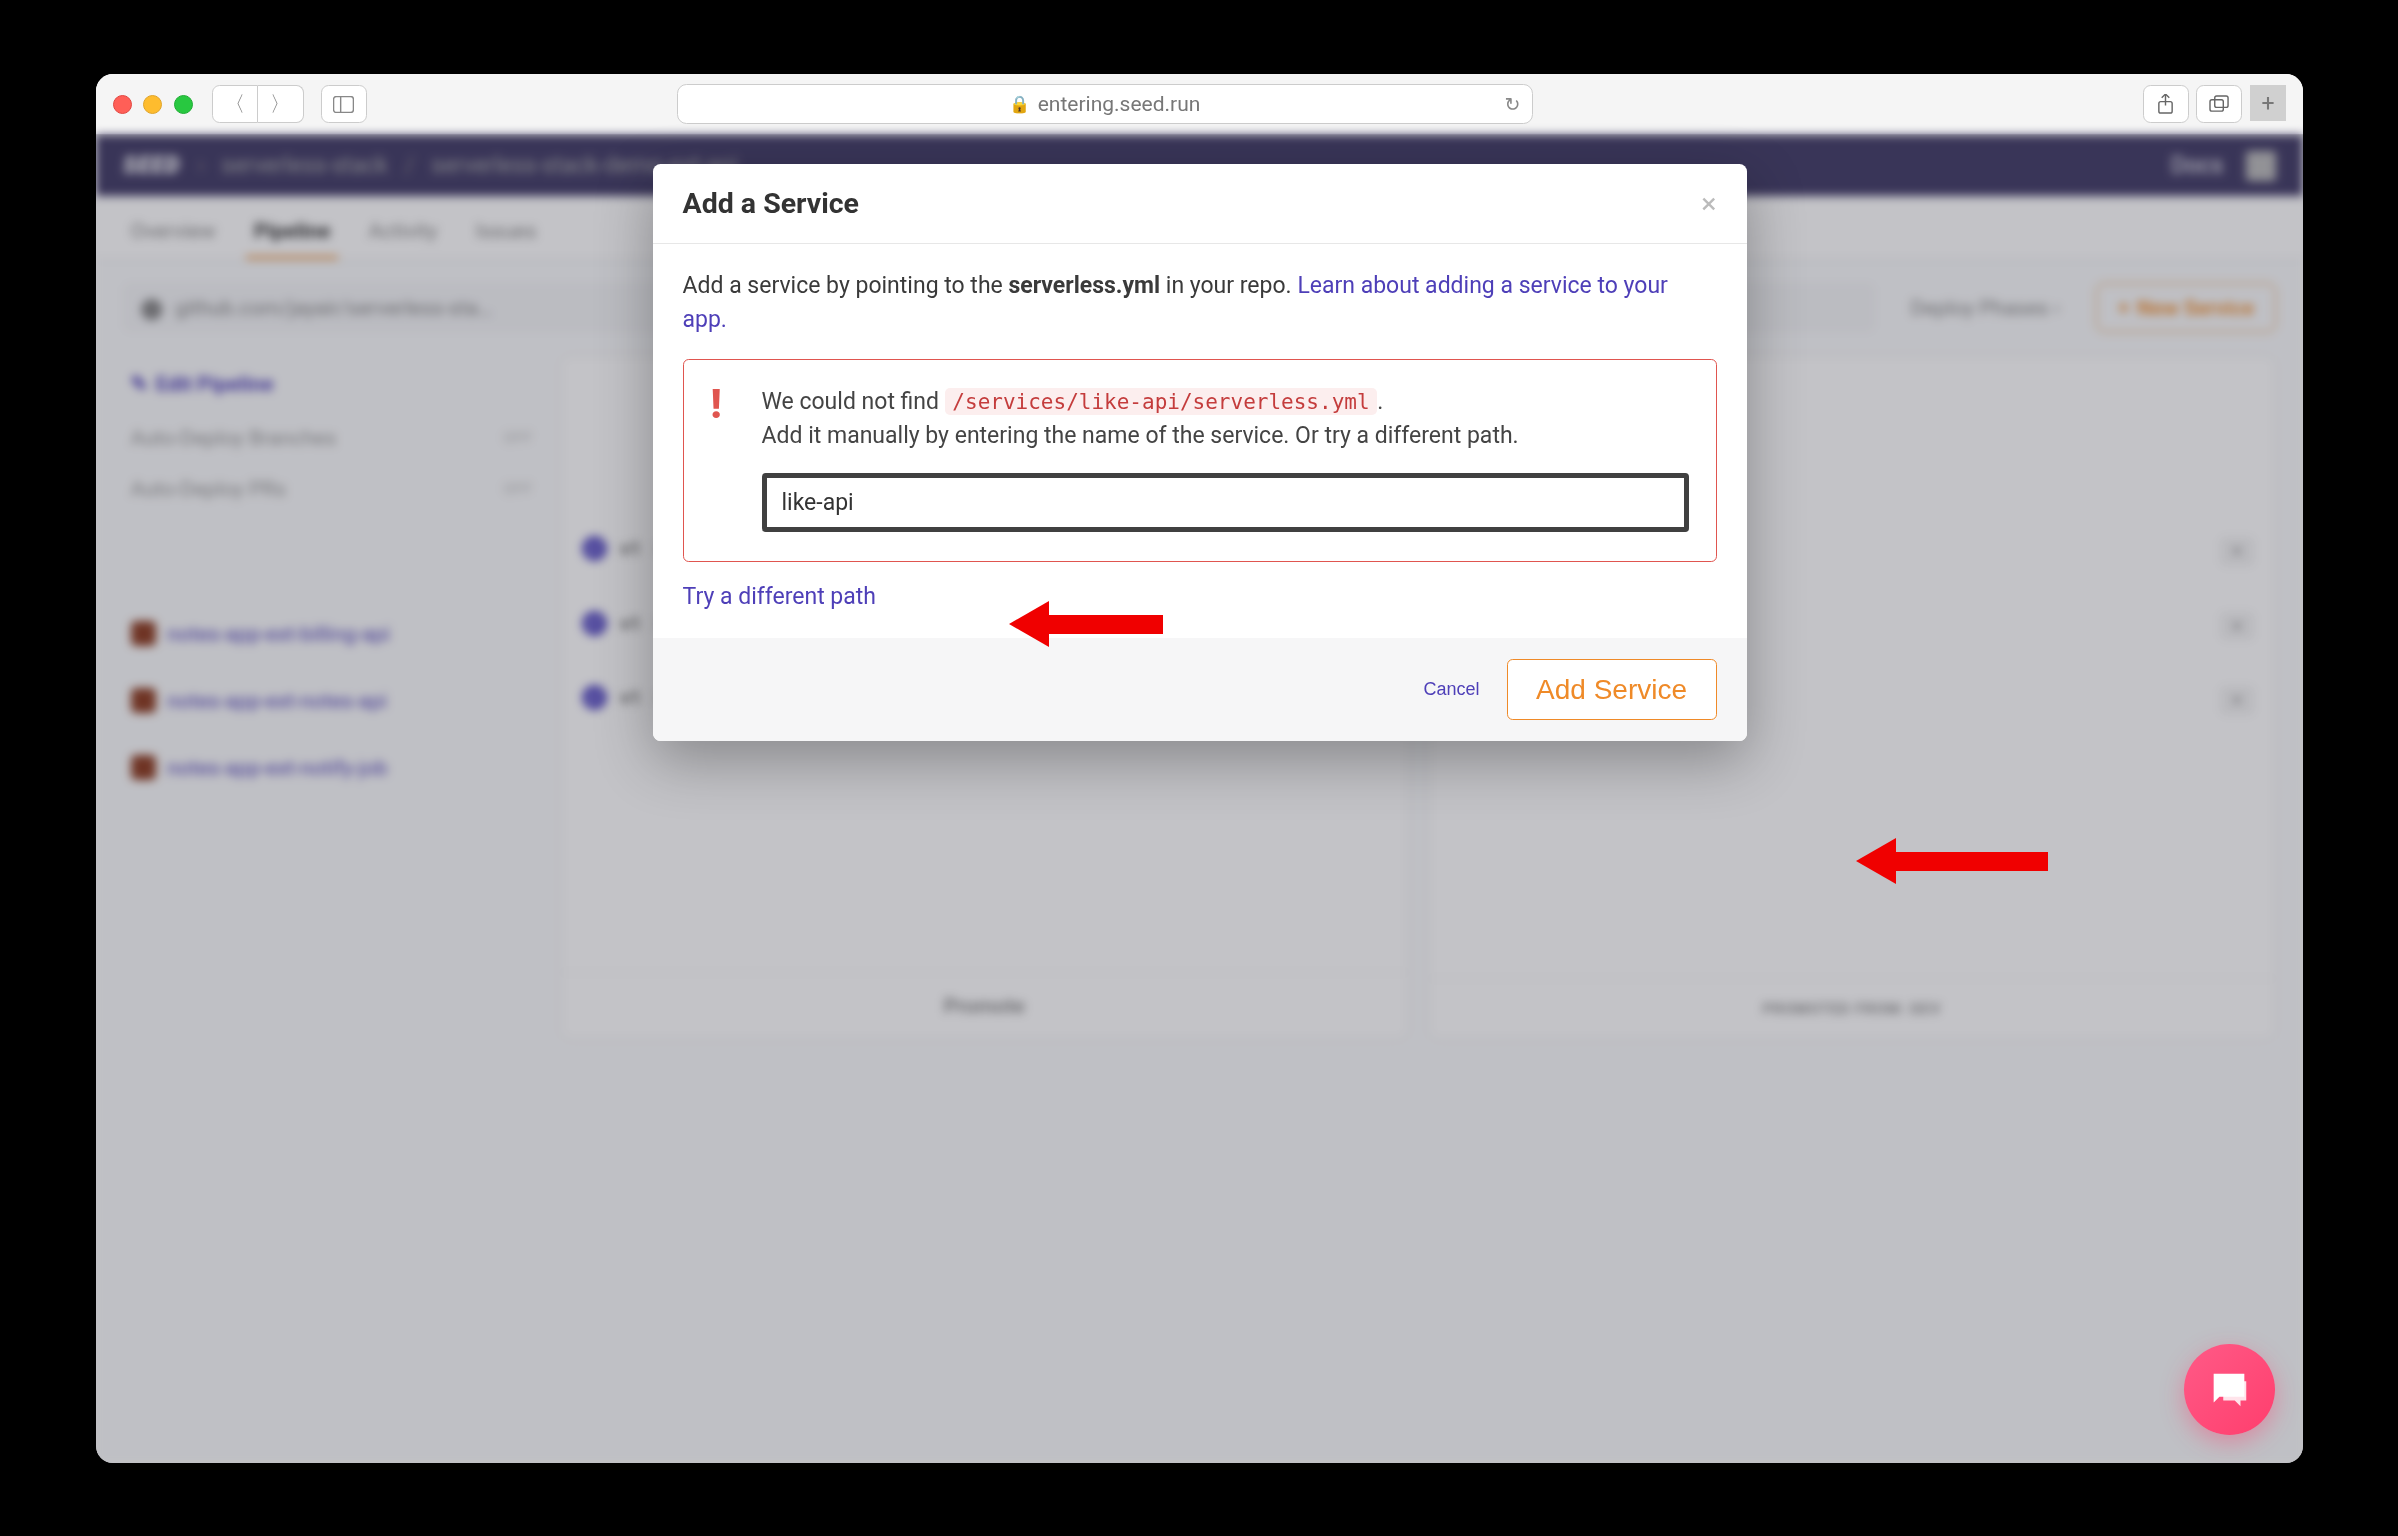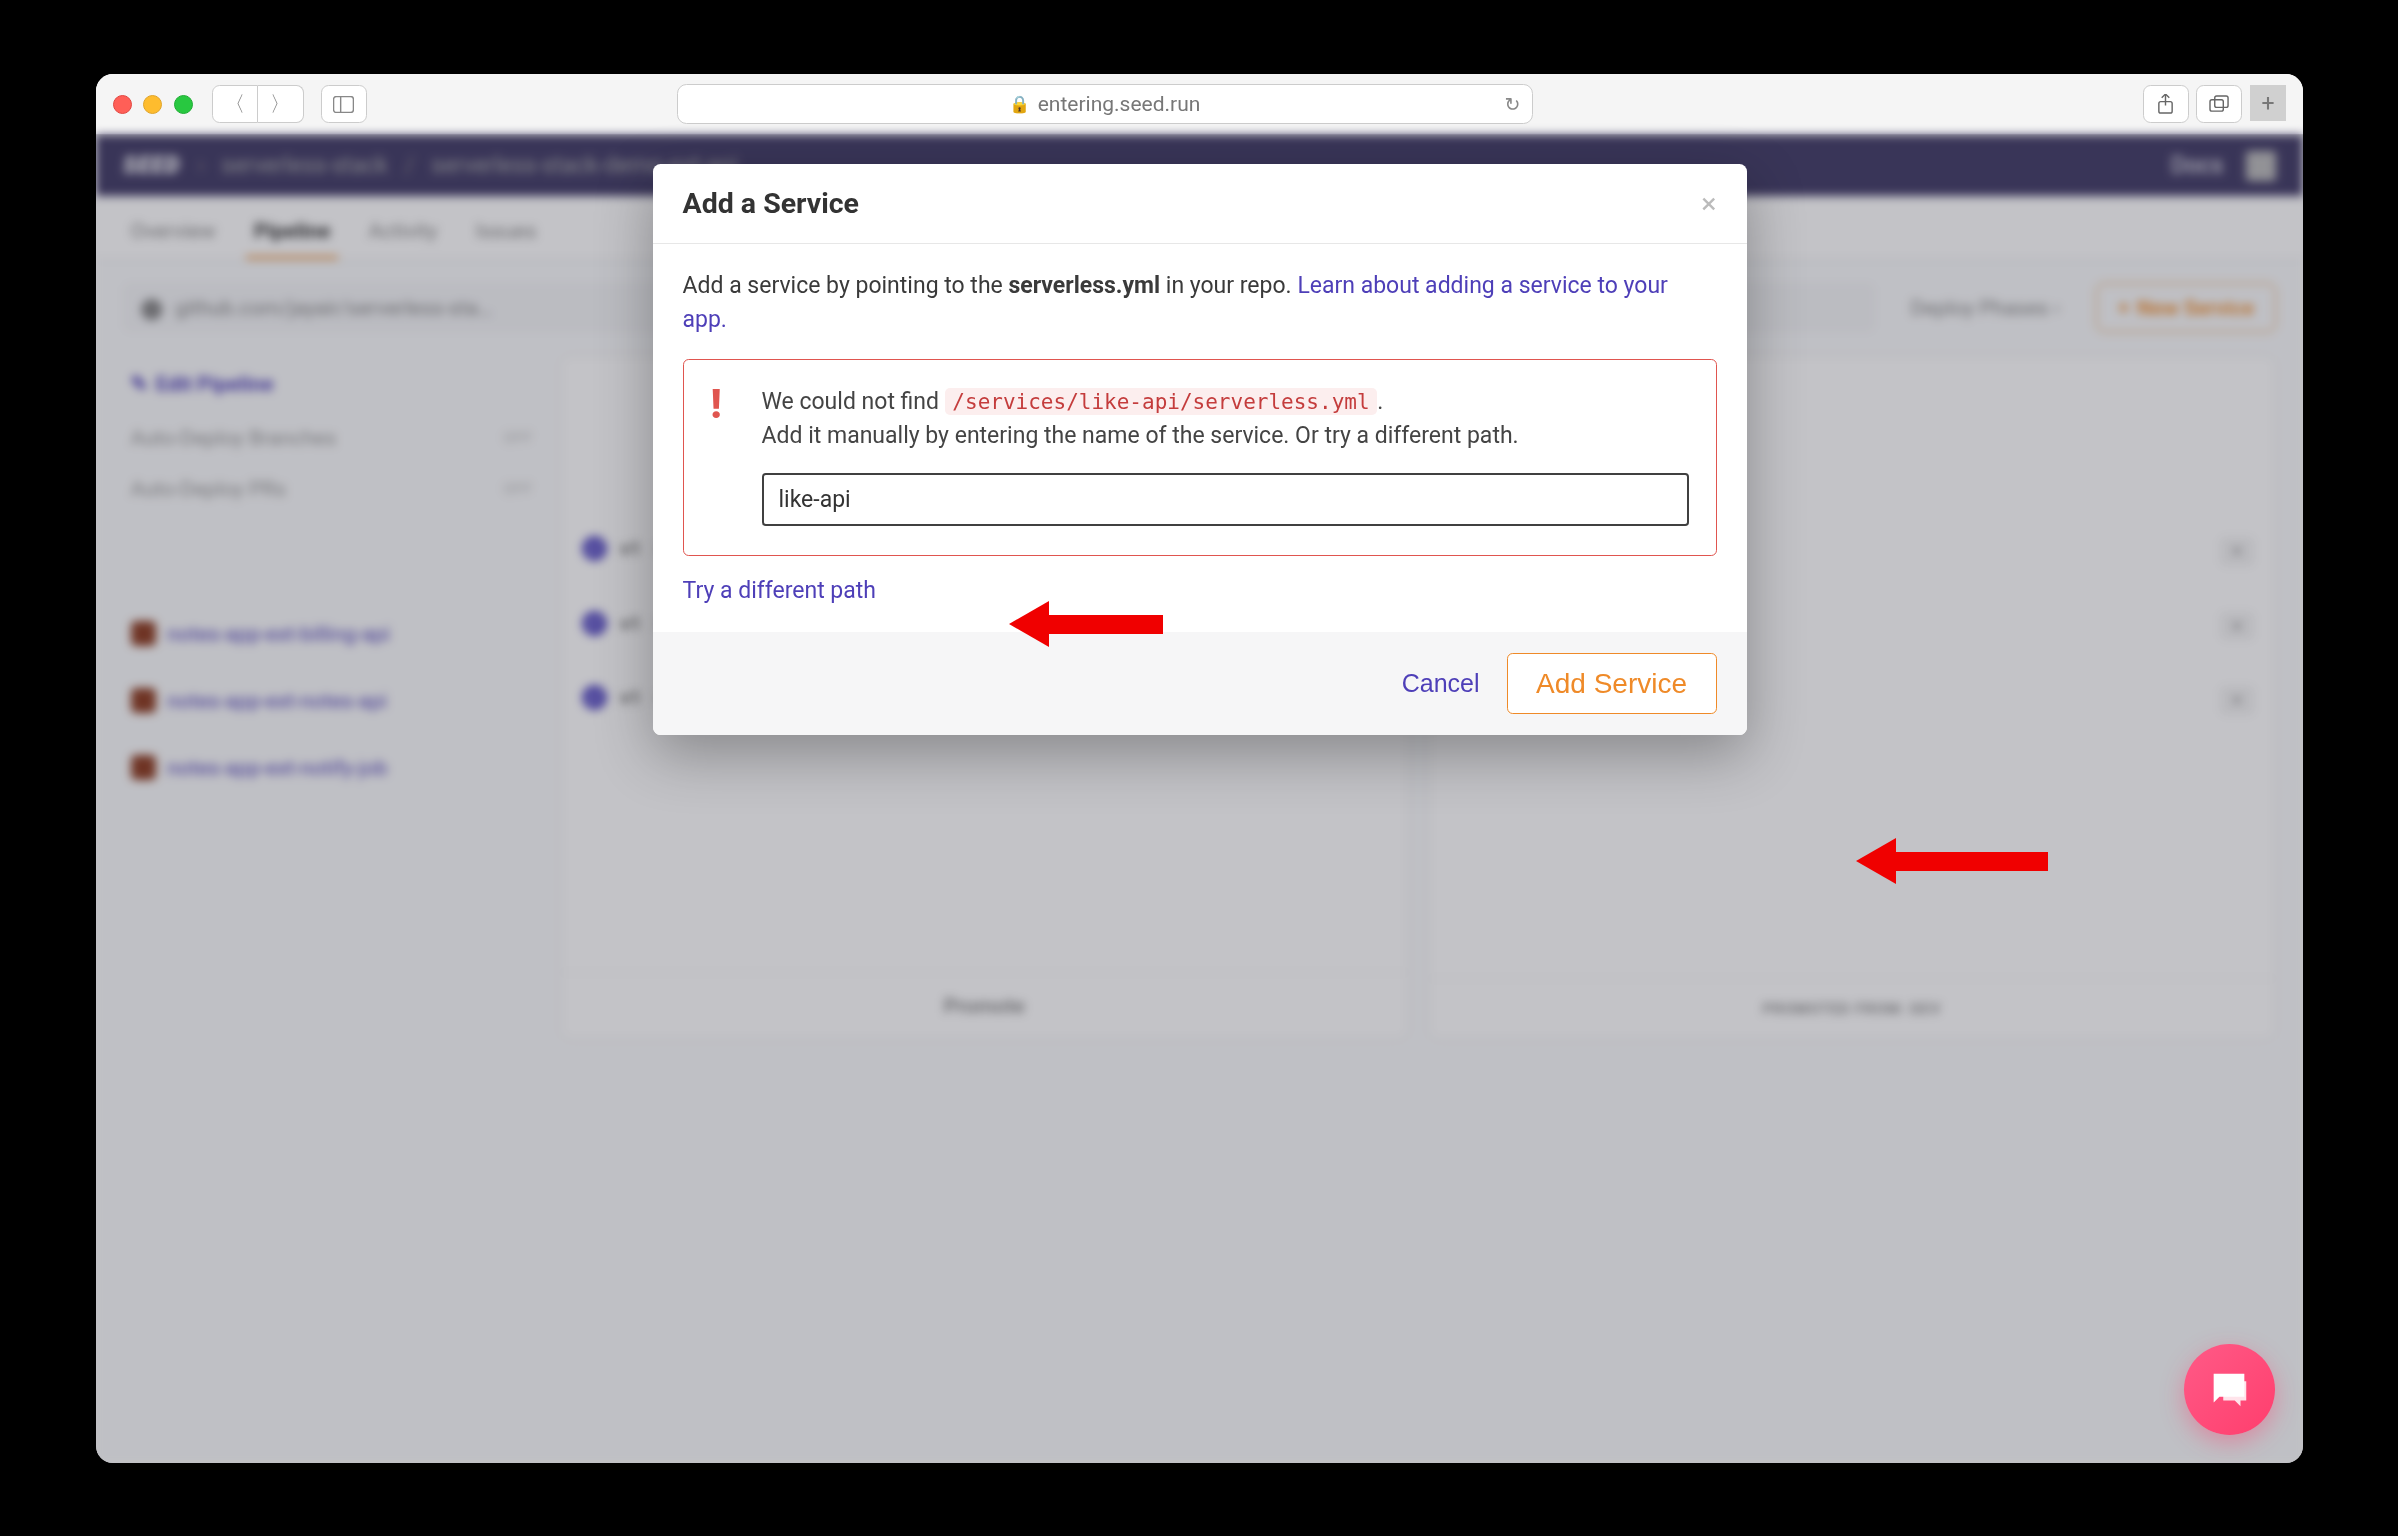--- a/index.html
+++ b/index.html
@@ -227,21 +227,21 @@
 }
 .error-content { flex: 1; font-size: 23px; color: #444; line-height: 1.5; }
 .code-pill {
   background: #fceeee; color: #c43c3c;
   font-family: "SF Mono", Menlo, monospace;
   padding: 1.9px 7.6px; border-radius: 5px;
   font-size: 21px;
 }
 .service-input {
   width: 100%; margin-top: 19px;
-  border: 2px solid #404040;
+  border: 5px solid #404040;
   border-radius: 3.8px;
   padding: 11.4px 15px;
   font-size: 23px;
   font-family: inherit;
   color: #333;
 }
 
 .try-diff {
   display: block;
   color: #4e3fb8;
@@ -253,21 +253,21 @@
 .modal-footer {
   background: #f6f6f7;
   padding: 21px 30px;
   display: flex;
   justify-content: flex-end;
   align-items: center;
   gap: 27px;
   border-radius: 0 0 7.6px 7.6px;
 }
 .cancel-btn {
-  color: #4e3fb8; font-size: 25px; background: none; border: none; text-align: right;
+  color: #4e3fb8; font-size: 18px; background: none; border: none; text-align: right;
 }
 .add-service-btn {
   border: 1.9px solid #ef8a28; border-radius: 5.7px;
   background: #fff; color: #ef8a28;
   font-size: 28px; font-weight: 500;
   padding: 13.3px 28.5px;
 }
 
 
 .arrow {

